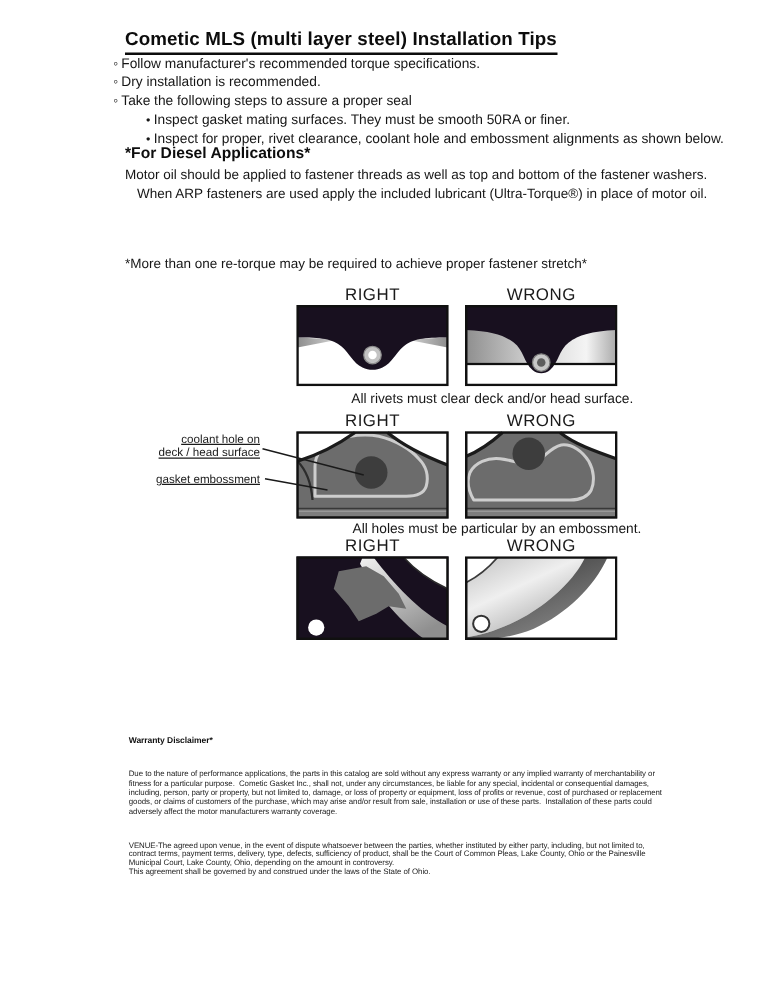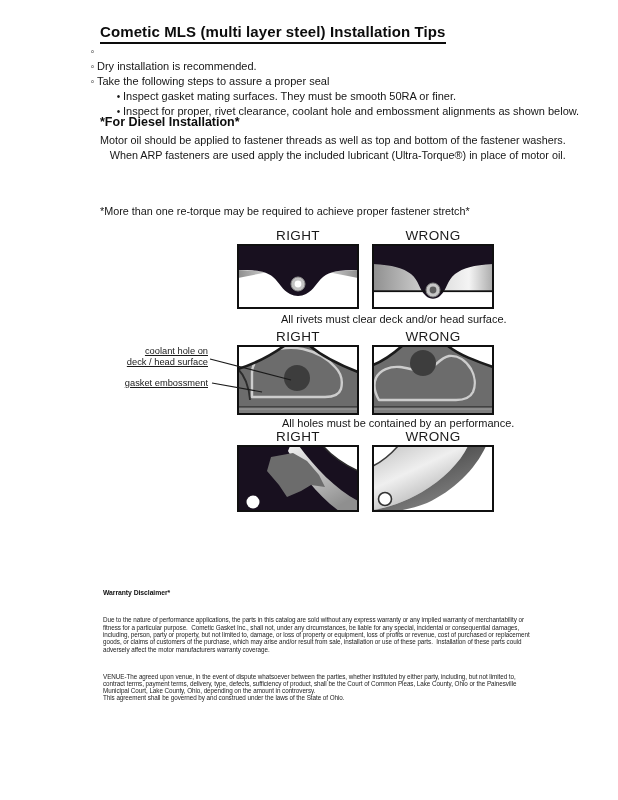--- a/index.html
+++ b/index.html
@@ -37,40 +37,41 @@
 </head>
 <body>
 
 <div class="page">
 
   <h1 class="title">Cometic MLS (multi layer steel) Installation Tips</h1>
 
   <div class="bullets">
     <div class="b">
         <span class="m">◦</span>
+        <span>Follow manufacturer's recommended torque specifications.</span>
       </div>
     <div class="b">
         <span class="m">◦</span>
         <span>Dry installation is recommended.</span>
       </div>
     <div class="b">
         <span class="m">◦</span>
         <span>Take the following steps to assure a proper seal</span>
       </div>
     <div class="b sub">
         <span class="m">•</span>
         <span>Inspect gasket mating surfaces.  They must be smooth 50RA or finer.</span>
       </div>
     <div class="b sub">
         <span class="m">•</span>
         <span>Inspect for proper, rivet clearance, coolant hole and embossment alignments as shown below.</span>
       </div>
   </div>
 
-  <div class="diesel-heading">*For Diesel Installation*</div>
+  <div class="diesel-heading">*For Diesel Applications*</div>
   <div class="para p1">Motor oil should be applied to fastener threads as well as top and bottom of the fastener washers.
 When ARP fasteners are used apply the included lubricant (Ultra-Torque®) in place of motor oil.</div>
   <div class="para note">*More than one re-torque may be required to achieve proper fastener stretch*</div>
 
   <div class="dlabel" style="left:237px; top:228px;">RIGHT</div>
   <div class="dlabel" style="left:372px; top:228px;">WRONG</div>
 
   <div class="dimg" style="left:237px; top:244px;">
     <svg width="122" height="65" viewBox="0 0 122 65">
       <defs>
@@ -153,21 +154,21 @@
       <circle cx="51" cy="18" r="13" fill="#3d3d3d"></circle>
       <rect x="1" y="1" width="120" height="68" fill="none" stroke="#101010" stroke-width="2"></rect>
     </svg>
   </div>
 
   <svg class="leaders" width="618" height="800" viewBox="0 0 618 800">
     <line x1="210" y1="359" x2="291" y2="380" stroke="#1a1a1a" stroke-width="1.1"></line>
     <line x1="212" y1="383" x2="262" y2="392" stroke="#1a1a1a" stroke-width="1.1"></line>
   </svg>
 
-  <div class="caption" style="left:238px; top:417px;">All holes must be contained by an performance.</div>
+  <div class="caption" style="left:238px; top:417px;">All holes must be particular by an embossment.</div>
 
   <div class="dlabel" style="left:237px; top:429px;">RIGHT</div>
   <div class="dlabel" style="left:372px; top:429px;">WRONG</div>
 
   <div class="dimg" style="left:237px; top:445px;">
     <svg width="122" height="67" viewBox="0 0 122 67">
       <defs>
         <linearGradient id="band3r" x1="0" y1="0" x2="0.6" y2="1">
             <stop offset="0" stop-color="#f2f2f2"></stop>
             <stop offset="1" stop-color="#8f8f8f"></stop>

